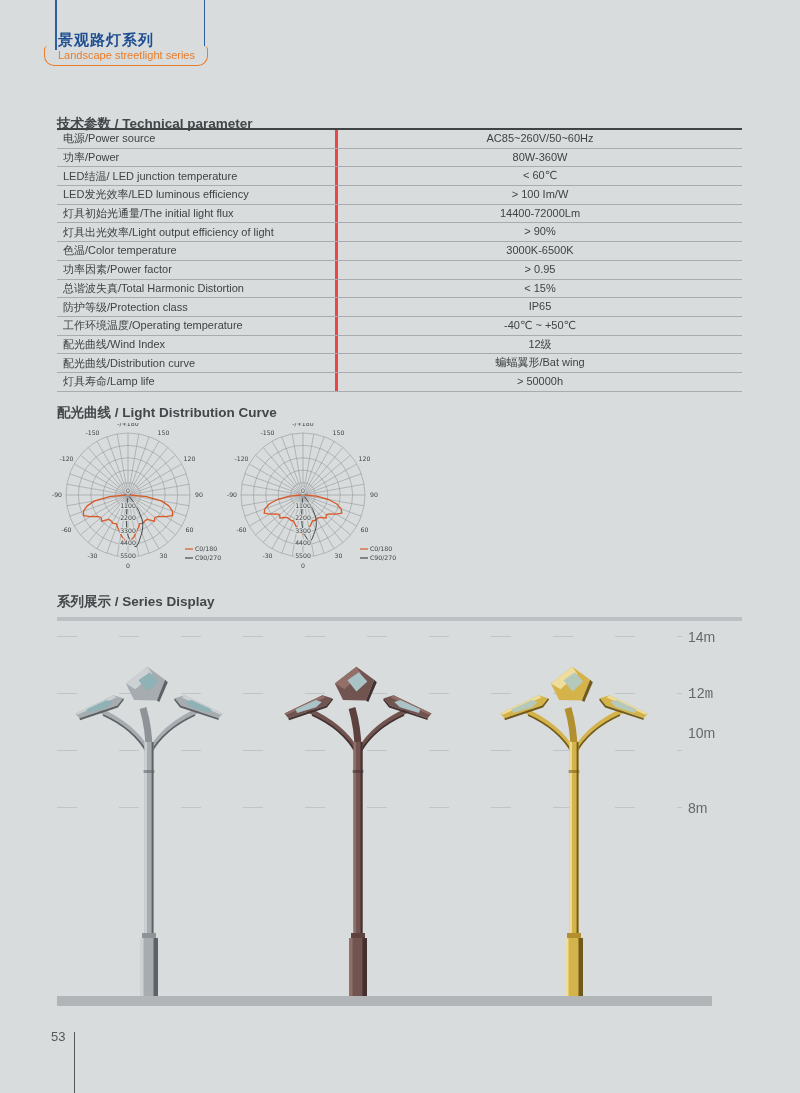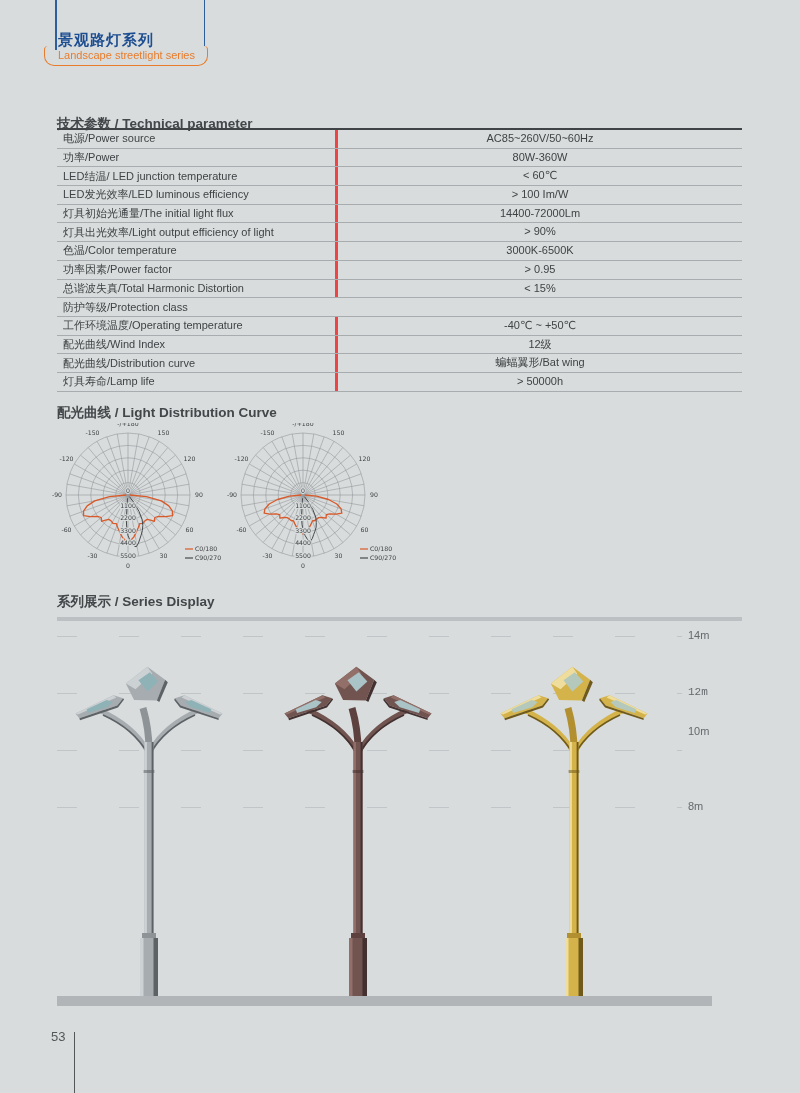--- a/index.html
+++ b/index.html
@@ -49,21 +49,21 @@
   .chart{position:absolute;top:423px;width:175px;height:152px;}
   .chart-1{left:52px;}
   .chart-2{left:227px;}
 
   
   .thick-rule{position:absolute;left:57px;top:617px;width:685px;height:4px;background:#bdc0c2;}
   .dash-line{
     position:absolute;left:57px;width:625px;height:1px;
     background:repeating-linear-gradient(90deg,#c2c5c7 0 20px,transparent 20px 62px);
   }
-  .dash-label{position:absolute;left:688px;font-size:11px;color:#66696c;}
+  .dash-label{position:absolute;left:688px;font-size:14px;color:#66696c;}
   .ground{position:absolute;left:57px;top:996px;width:655px;height:10px;background:#b2b5b7;}
   .pole{position:absolute;top:638px;width:160px;height:360px;}
 
   
   .page-num{position:absolute;left:51px;top:1029px;font-size:13px;color:#55585b;}
   .page-num-rule{position:absolute;left:73.5px;top:1032px;width:1px;height:61px;background:#55585b;}
 </style>
 </head>
 <body>
 
@@ -109,20 +109,21 @@
       <div class="t-row">
         <div class="t-label">功率因素/Power factor</div>
         <div class="t-value">&gt; 0.95</div>
       </div>
       <div class="t-row">
         <div class="t-label">总谐波失真/Total Harmonic Distortion</div>
         <div class="t-value">&lt; 15%</div>
       </div>
       <div class="t-row">
         <div class="t-label">防护等级/Protection class</div>
+        <div class="t-value">IP65</div>
       </div>
       <div class="t-row">
         <div class="t-label">工作环境温度/Operating temperature</div>
         <div class="t-value">-40℃ ~ +50℃</div>
       </div>
       <div class="t-row">
         <div class="t-label">配光曲线/Wind Index</div>
         <div class="t-value">12级</div>
       </div>
       <div class="t-row">

